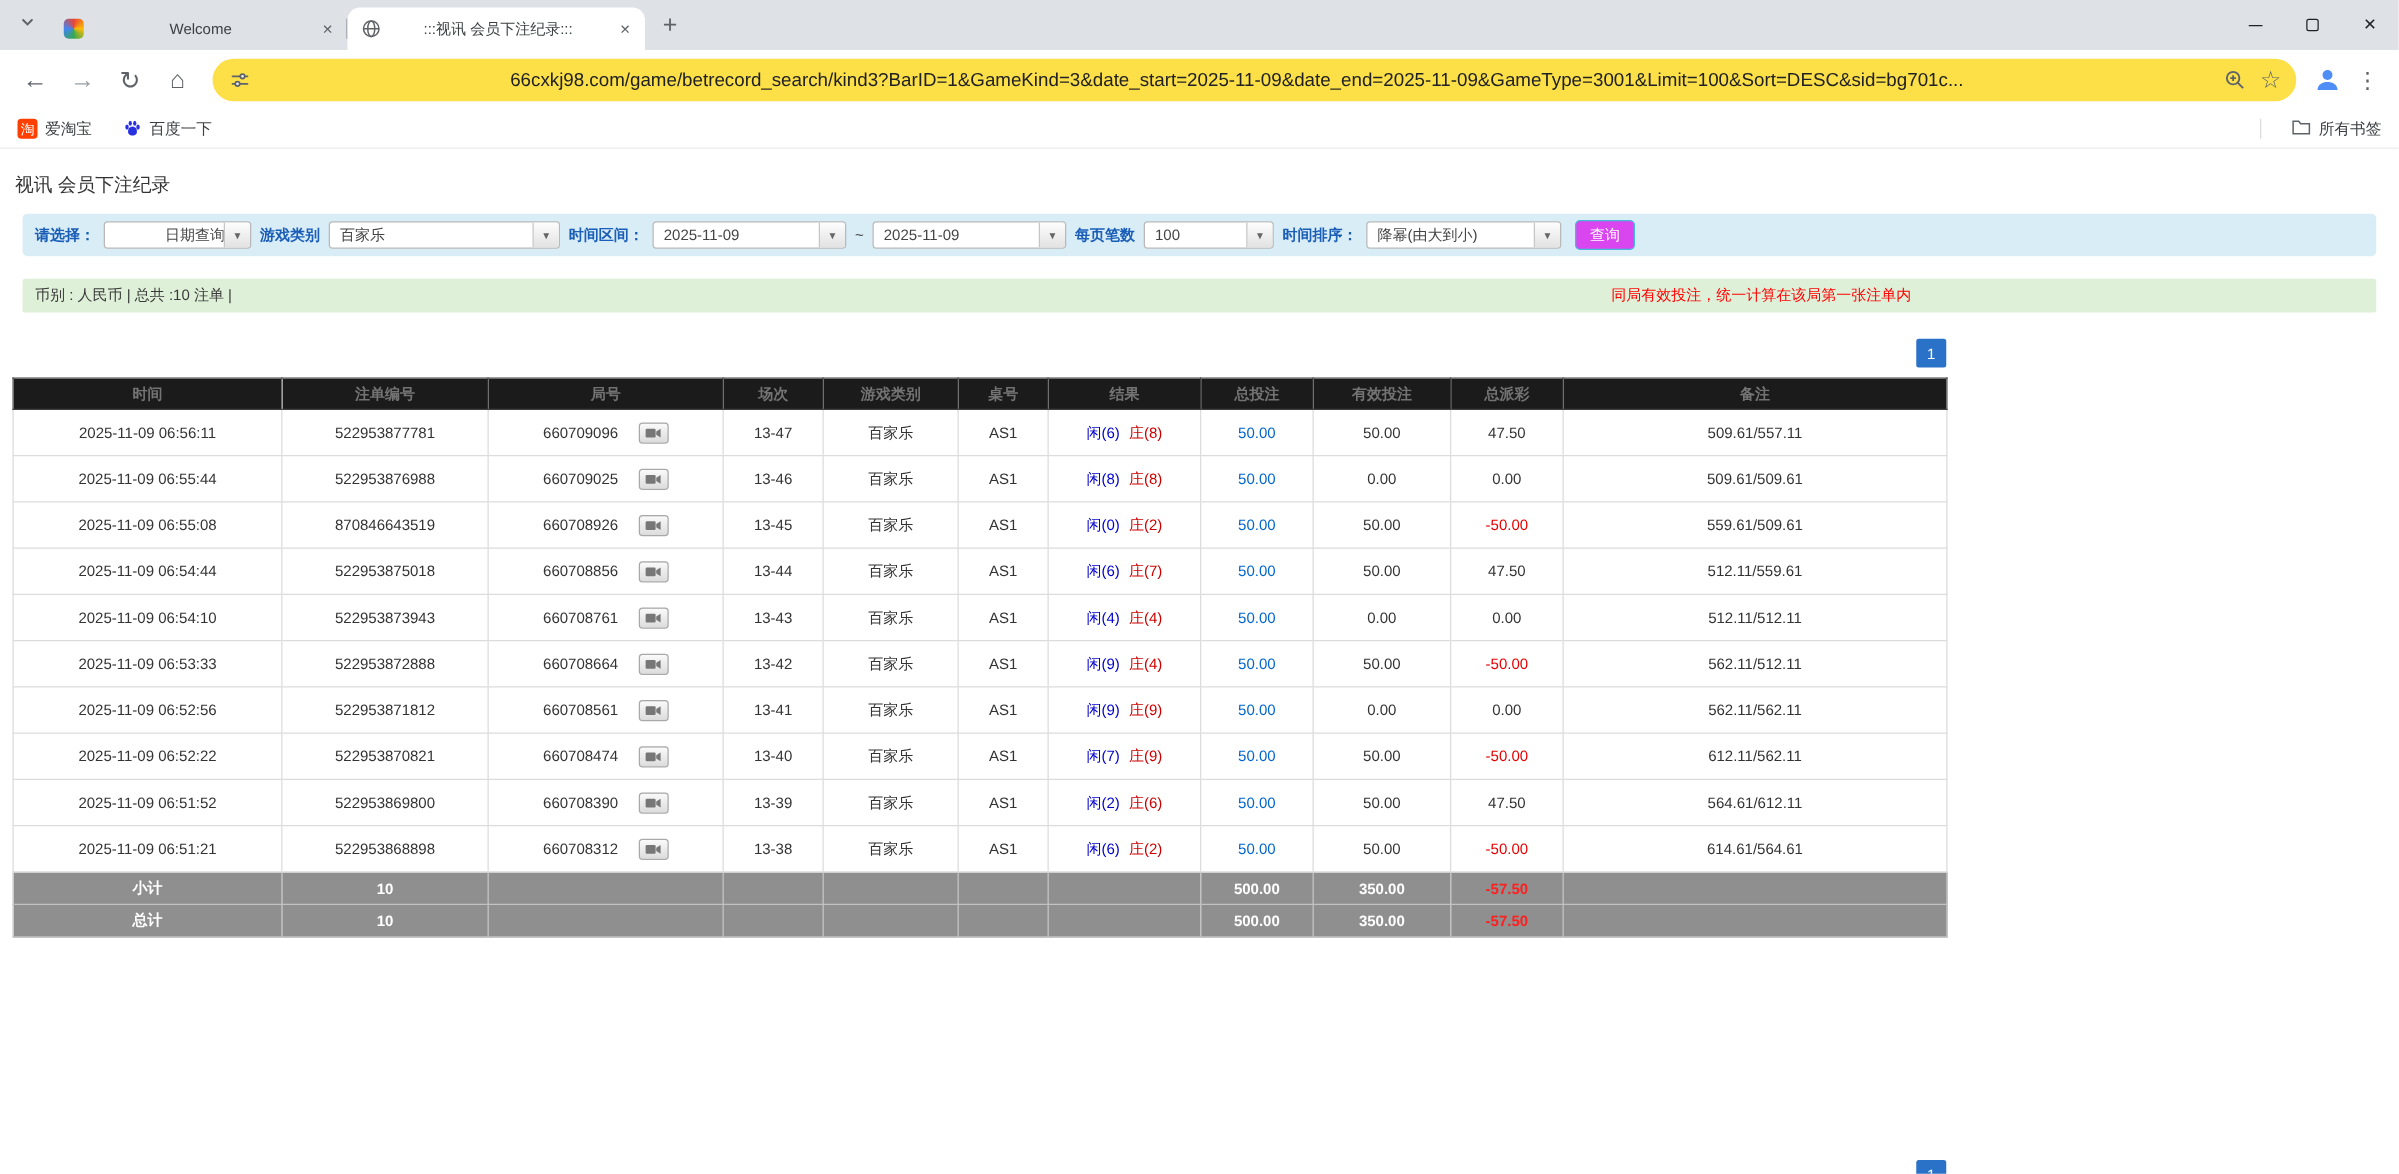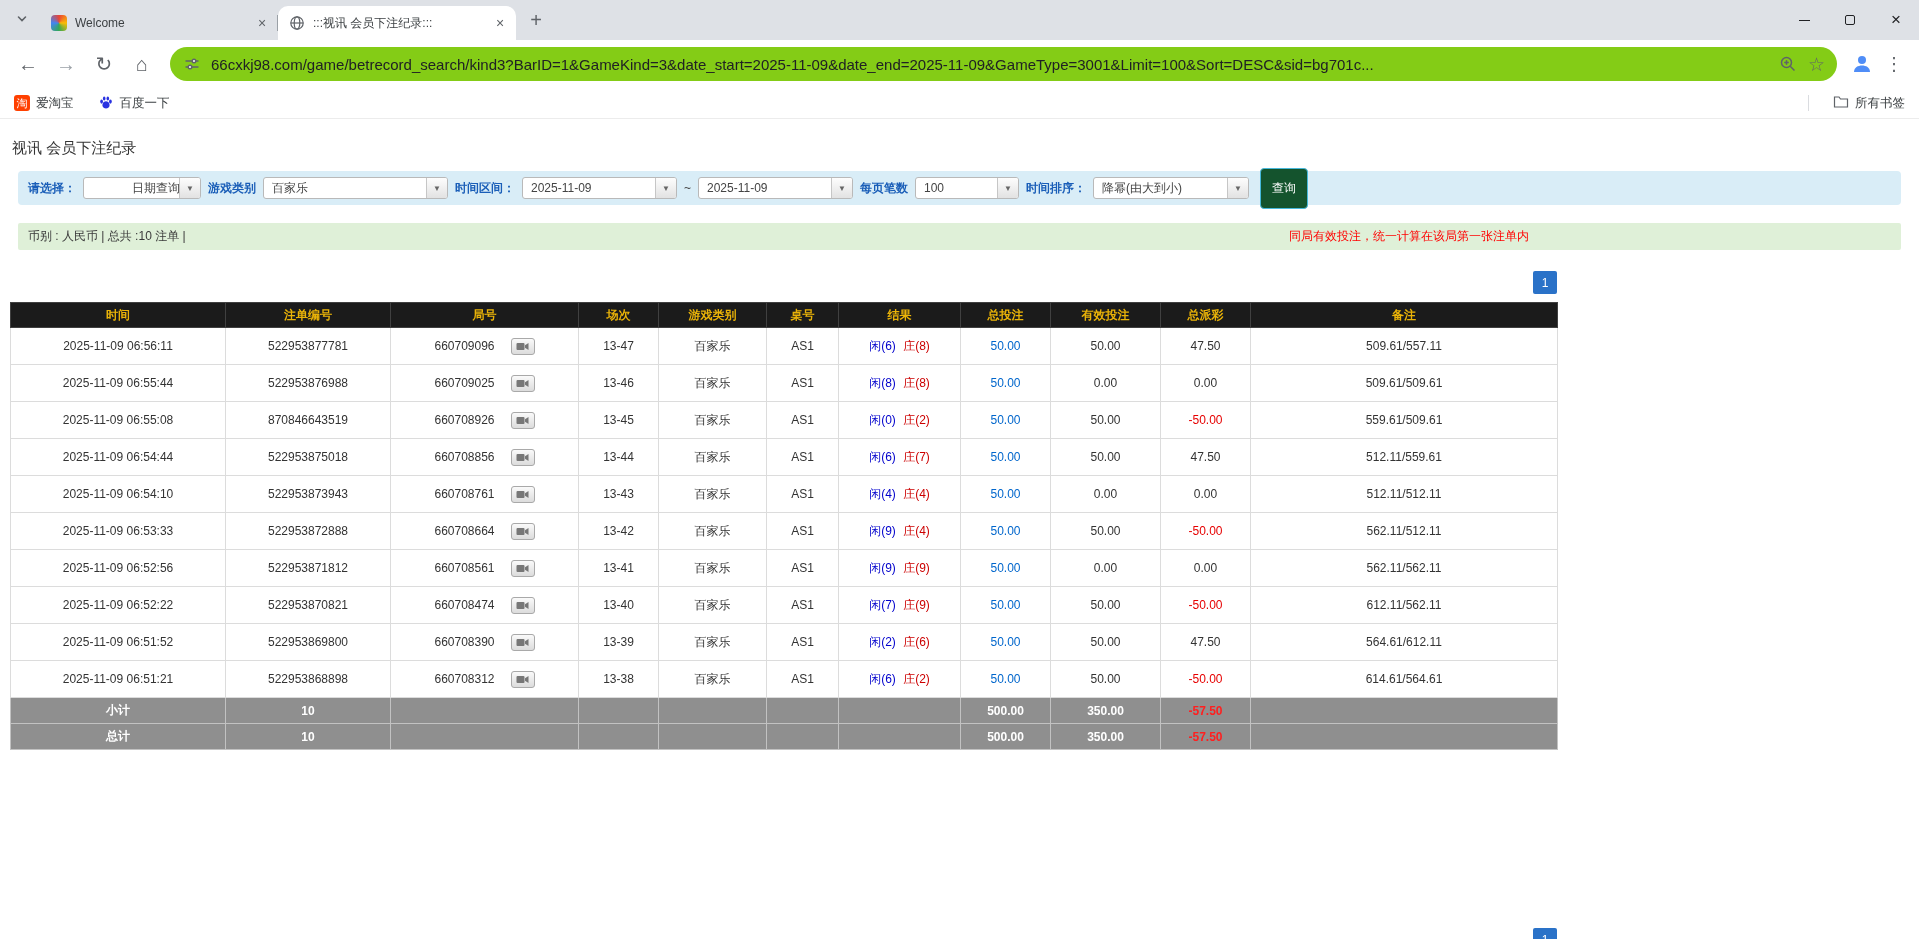--- a/index.html
+++ b/index.html
@@ -27,21 +27,21 @@
     display: flex; align-items: center; gap: 8px;
     padding: 0 8px 0 11px;
     font-size: 12px; color: #3c4043;
     border-radius: 10px 10px 0 0; position: relative; cursor: pointer;
   }
   .tab.inactive::after {
     content: ""; position: absolute; right: 0; top: 9px;
     width: 1px; height: 16px; background: #9aa0a6;
   }
   .tab.active { background: #fff; }
-  .tab-title { flex: 1; white-space: nowrap; overflow: hidden; text-overflow: ellipsis; }
+  .tab-title { flex: 1; white-space: nowrap; overflow: hidden; text-overflow: ellipsis; text-align: center; }
   .tab-close {
     width: 16px; height: 16px; border-radius: 50%; flex: none;
     display: flex; align-items: center; justify-content: center;
     font-size: 14px; color: #5f6368; cursor: pointer;
   }
   .favicon { width: 16px; height: 16px; flex: none; display: flex; align-items: center; justify-content: center; }
   .welcome-fav { border-radius: 4px; background: conic-gradient(#ea4335, #fbbc04, #34a853, #4285f4, #ea4335); }
   .new-tab-btn {
     width: 28px; height: 28px; align-self: center; margin-left: 6px;
     display: flex; align-items: center; justify-content: center;
@@ -58,23 +58,23 @@
 
   .nav-bar { height: 48px; background: #fff; display: flex; align-items: center; padding: 0 10px; gap: 2px; }
   .nav-icon {
     width: 36px; height: 36px; border-radius: 50%; flex: none;
     display: flex; align-items: center; justify-content: center;
     font-size: 20px; color: #5f6368; cursor: pointer;
   }
   .nav-icon.lighter { color: #9aa0a6; }
   .omnibox {
     flex: 1; height: 34px; margin: 0 8px;
-    background: #84cc16; border-radius: 17px;
+    background: #fde047; border-radius: 17px;
     display: flex; align-items: center; gap: 11px;
-    padding: 0 12px 0 14px; min-width: 0;
+    padding: 0 12px 0 14px; min-width: 0; text-align: center;
   }
   .omnibox-url {
     flex: 1; min-width: 0; font-size: 15px; color: #202124;
     white-space: nowrap; overflow: hidden;
   }
   .omni-icon { flex: none; display: flex; align-items: center; justify-content: center; color: #5f6368; cursor: pointer; }
   .star-glyph { font-size: 19px; line-height: 1; }
   .avatar { width: 30px; height: 30px; border-radius: 50%; display: flex; align-items: center; justify-content: center; cursor: pointer; }
   .menu-dots { width: 30px; text-align: center; font-size: 18px; color: #5f6368; cursor: pointer; }
 
@@ -110,22 +110,22 @@
   .combo-btn {
     width: 21px; flex: none; border-left: 1px solid #c6c6c6;
     background: linear-gradient(#fdfdfd, #e2e2e2);
     display: flex; align-items: center; justify-content: center;
     color: #666; font-size: 8px;
   }
   .w-select { width: 118px; padding-left: 40px; } .w-game { width: 185px; } .w-date { width: 155px; }
   .w-pp { width: 104px; } .w-sort { width: 156px; }
   .tilde { color: #444; }
   .query-btn {
-    height: 41px; padding: 0 11px; margin-left: 4px;
-    background: #14532d; border: 1px solid #46b8da; border-radius: 4px;
+    height: 24px; padding: 0 11px; margin-left: 4px;
+    background: #d946ef; border: 1px solid #46b8da; border-radius: 4px;
     color: #fff; font-size: 12px; cursor: pointer;
     font-family: "Liberation Sans", "DejaVu Sans", sans-serif;
   }
 
   .info-bar {
     height: 27px; margin: 18px 8px 0; background: #dff0d8; border-radius: 2px;
     display: flex; align-items: center; padding: 0 10px;
     font-size: 12px; color: #3a3a3a; position: relative;
   }
   .info-right { position: absolute; right: 372px; color: #ff0000; white-space: nowrap; }
@@ -133,21 +133,21 @@
   .table-wrap { width: 1547px; margin-top: 21px; }
   .pager-top { display: flex; justify-content: flex-end; margin-bottom: 8px; }
   .page-btn {
     min-width: 24px; height: 23px; padding: 0 4px;
     background: #2a72c8; color: #fff; font-size: 12px; border-radius: 2px;
     display: flex; align-items: center; justify-content: center; cursor: pointer;
   }
 
   table.records { width: 100%; border-collapse: collapse; table-layout: fixed; font-size: 12px; }
   .records th {
-    background: #1b1b1b; color: #eab308; height: 25px;
+    background: #1b1b1b; color: #737373; height: 25px;
     font-weight: bold; text-align: center; border: 1px solid #404040;
     overflow: hidden; white-space: nowrap;
   }
   .records tbody td {
     height: 37px; background: #fff; color: #333;
     text-align: center; border: 1px solid #dcdcdc;
     overflow: hidden; white-space: nowrap;
   }
   .round-wrap { display: inline-flex; align-items: center; gap: 16px; }
   .video-btn {

